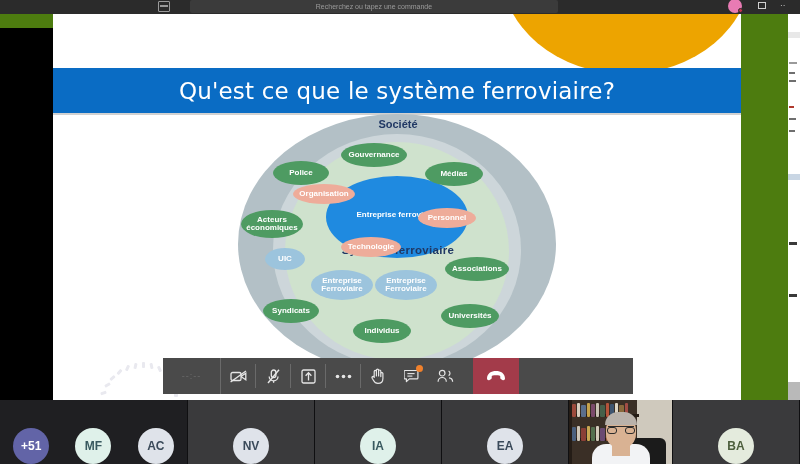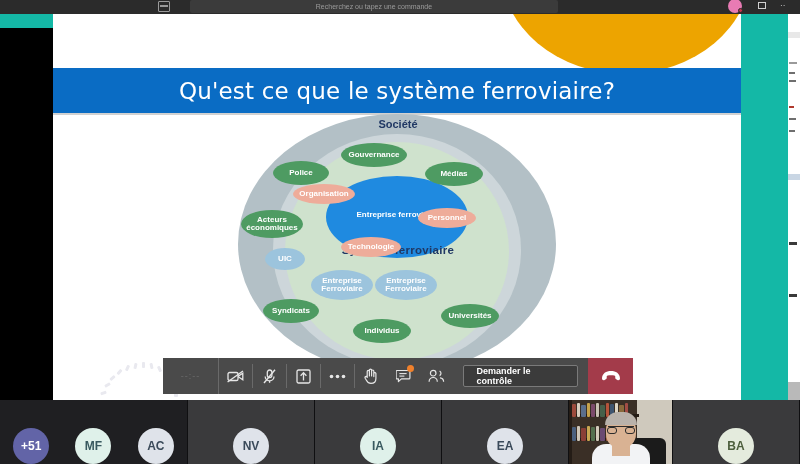--- a/index.html
+++ b/index.html
@@ -21,21 +21,21 @@
             white-space:nowrap; }
   .avatar-top { position:absolute; right:58px; top:-1px; width:14px; height:14px;
             border-radius:50%; background:#e87bb4; }
   .avatar-top .status { position:absolute; right:-1px; bottom:0px; width:5px; height:5px;
             border-radius:50%; background:#c4314b; border:1px solid #2b2b2b; }
   .win-btn { position:absolute; top:2px; width:12px; height:10px; }
   .win-restore { right:34px; border:1px solid #cfcfcf; width:8px; height:7px; }
   .win-more { right:8px; color:#cfcfcf; font-size:8px; line-height:8px; }
 
   
-  .stage { position:absolute; left:0; top:14px; width:800px; height:386px; background:#14b8a6;padding-left:46px; }
+  .stage { position:absolute; left:0; top:14px; width:800px; height:386px; background:#4d7c0f;padding-left:46px; }
   .slide { position:absolute; left:53px; top:0px; width:688px; height:386px;
            background:#ffffff; overflow:hidden; }
   .orange-blob2 { position:absolute; right:-10px; top:-150px; width:250px; height:210px;
            background:#eda400; border-radius:50%; }
 
   .title-band { position:absolute; left:0px; top:54px; width:100%; height:45px;
            background:#0a6cc4; display:flex; align-items:center; justify-content:center; }
   .title-band .title { color:#ffffff; font-size:23px; font-weight:400;
            letter-spacing:.2px; font-family:"DejaVu Sans", sans-serif; }
   .band-shadow { position:absolute; left:0; top:99px; width:100%; height:2px;
@@ -169,20 +169,21 @@
 
         <div class="lbl-societe">Société</div>
         <div class="lbl-core">Entreprise ferroviaire</div>
         <div class="lbl-systeme">Système  ferroviaire</div>
 
         <div class="ell green" style="left:118px; top:29px; width:66px; height:24px;">Gouvernance</div>
         <div class="ell green" style="left:50px; top:47px; width:56px; height:24px;">Police</div>
         <div class="ell green" style="left:202px; top:48px; width:58px; height:24px;">Médias</div>
         <div class="ell green" style="left:18px; top:96px; width:62px; height:28px; white-space:pre-line;">Acteurs
 économiques</div>
+        <div class="ell green" style="left:222px; top:143px; width:64px; height:24px;">Associations</div>
         <div class="ell green" style="left:40px; top:185px; width:56px; height:24px;">Syndicats</div>
         <div class="ell green" style="left:130px; top:205px; width:58px; height:24px;">Individus</div>
         <div class="ell green" style="left:218px; top:190px; width:58px; height:24px;">Universités</div>
 
         <div class="ell salmon" style="left:70px; top:70px; width:62px; height:20px;">Organisation</div>
         <div class="ell salmon" style="left:195px; top:94px; width:58px; height:20px;">Personnel</div>
         <div class="ell salmon" style="left:118px; top:123px; width:60px; height:20px;">Technologie</div>
 
         <div class="ell lblue" style="left:42px; top:134px; width:40px; height:22px;">UIC</div>
         <div class="ell lblue" style="left:88px; top:156px; width:62px; height:30px; white-space:pre-line;">Entreprise
@@ -270,21 +271,20 @@
 
       <div class="ctrl">
         <svg width="18" height="14" viewBox="0 0 18 14">
           <circle cx="5.2" cy="4.2" r="2.8" fill="none" stroke="#e6e6e6" stroke-width="1.2"></circle>
           <path d="M1.1 12.8 c0-2.6 1.9-4.3 4.1-4.3 s4.1 1.7 4.1 4.3" fill="none" stroke="#e6e6e6" stroke-width="1.2"></path>
           <path d="M11.6 2 a2.6 2.6 0 0 1 0 4.6" fill="none" stroke="#e6e6e6" stroke-width="1.2"></path>
           <path d="M12 8.8 c2.1 0.2 3.6 1.8 3.6 4" fill="none" stroke="#e6e6e6" stroke-width="1.2"></path>
         </svg>
       </div>
 
-      <div class="req-btn">Demander le contrôle</div>
 
       <div class="hangup">
         <svg width="22" height="12" viewBox="0 0 22 12">
           <path d="M2 8.6 C2 3.4 6.2 1 11 1 s9 2.4 9 7.6 c0 1.6-1.6 2-2.6 1.4
                    l-1.6-1 c-0.7-.5-.6-1.3-.5-2 0-.8-.3-1.2-1-1.4
                    C13.4 5.3 12.2 5.2 11 5.2 s-2.4 .1-3.3 .4
                    c-.7 .2-1 .6-1 1.4 .1 .7 .2 1.5-.5 2 l-1.6 1
                    C3.6 10.6 2 10.2 2 8.6 Z" fill="#ffffff"></path>
         </svg>
       </div>

